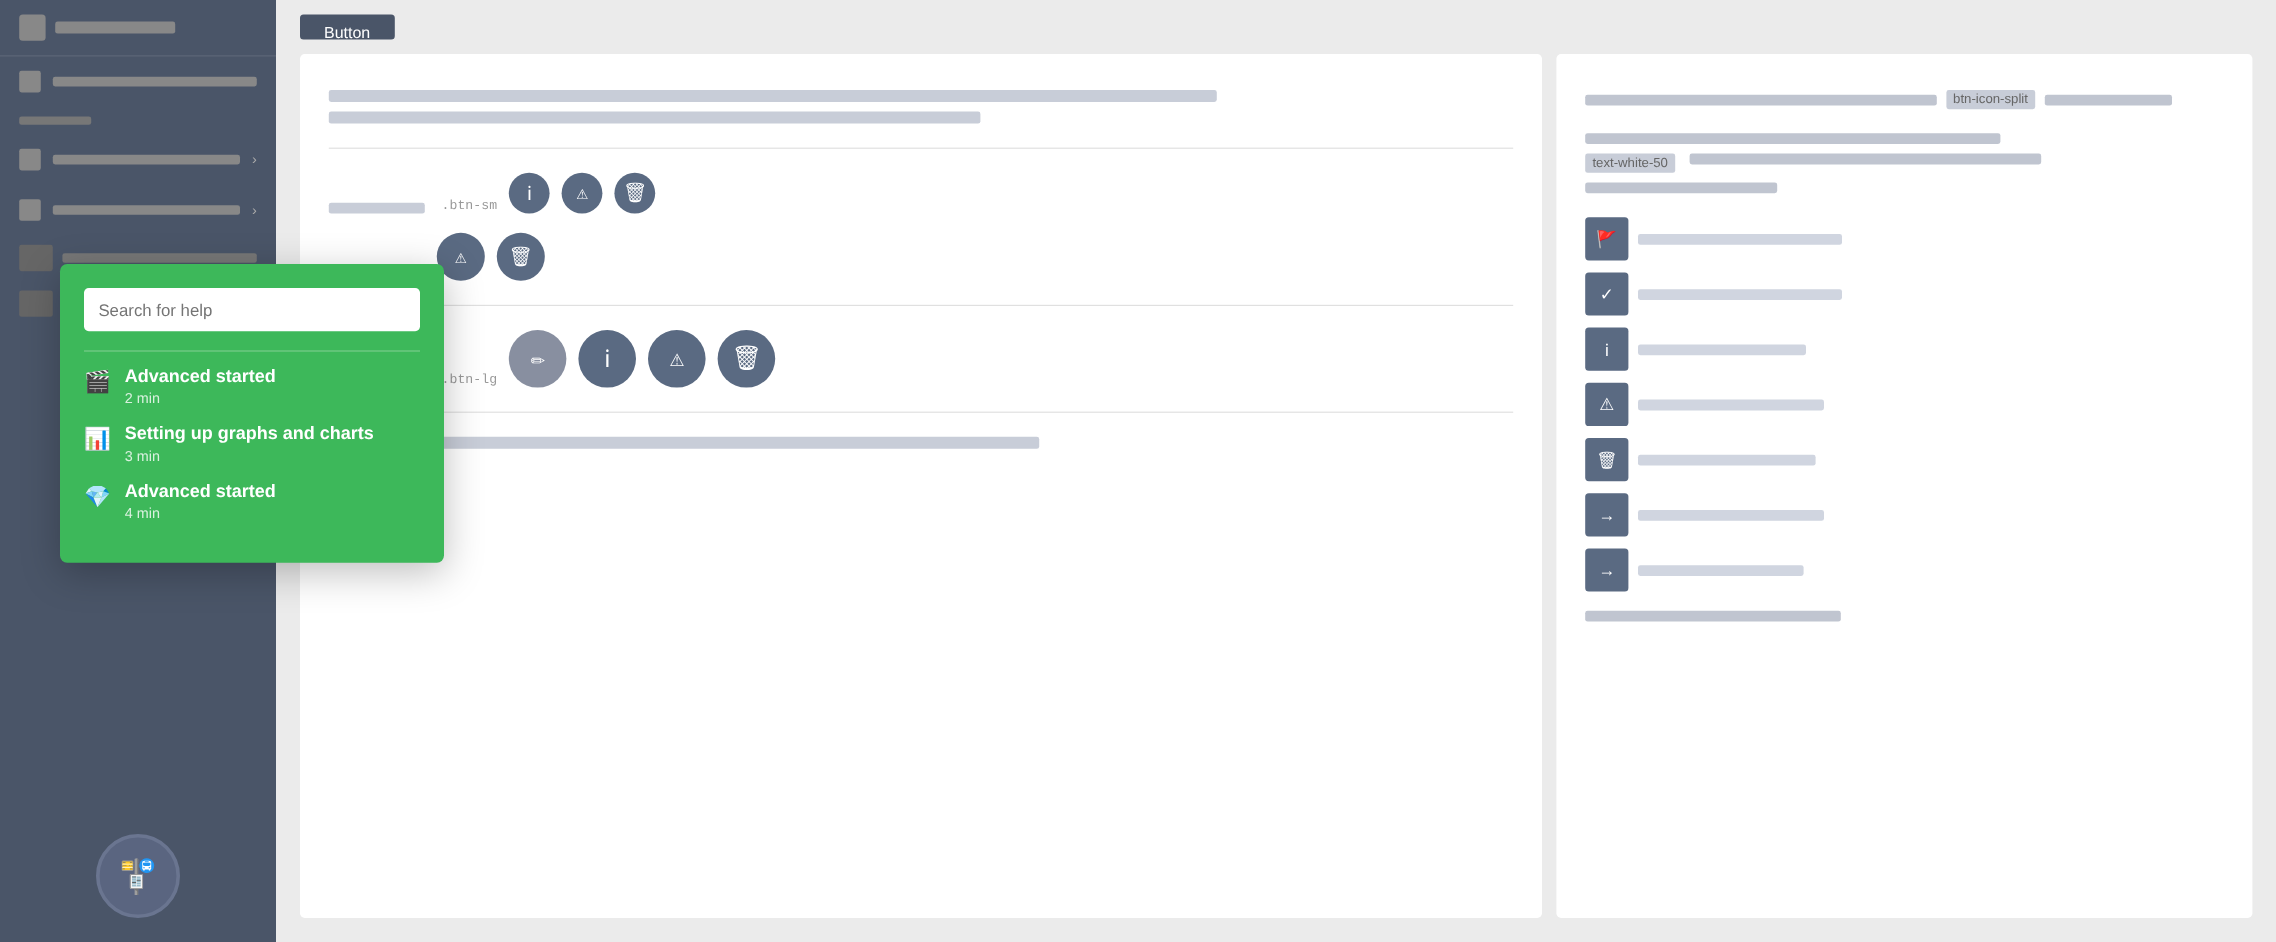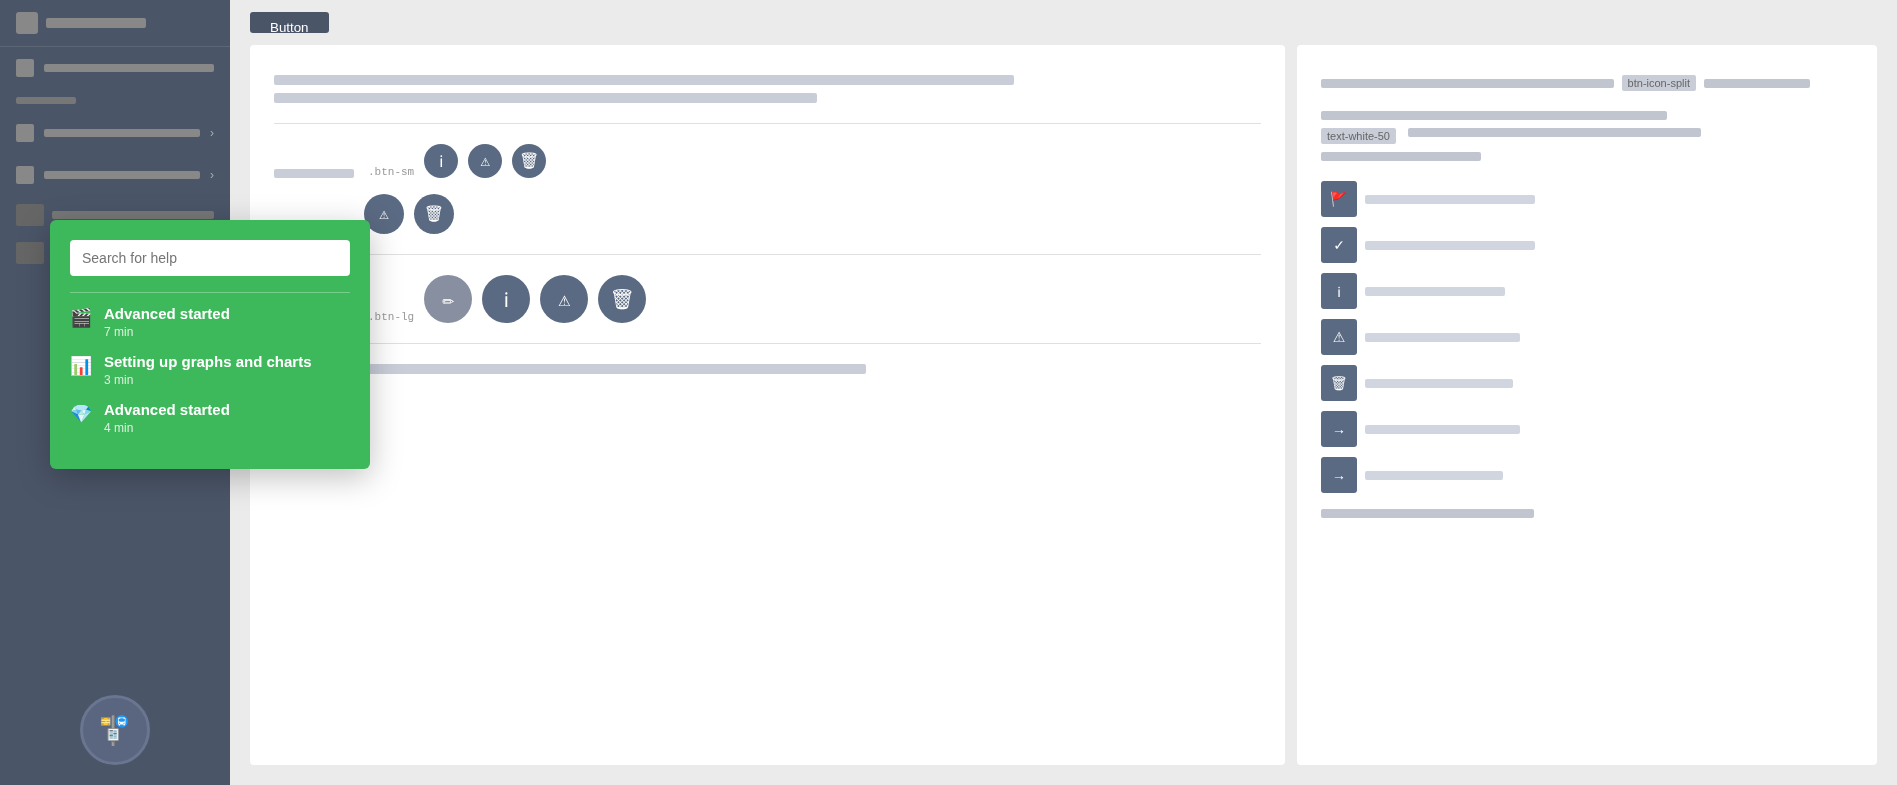--- a/index.html
+++ b/index.html
@@ -394,21 +394,21 @@
 
     <input class="vg-search" type="text" placeholder="Search for help" style="">
 
     <div class="vg-divider"></div>
 
     
     <div class="vg-item">
       <div class="vg-item-icon">🎬</div>
       <div class="vg-item-content">
         <div class="vg-item-title">Advanced started</div>
-        <div class="vg-item-duration">7 min</div>
+        <div class="vg-item-duration">2 min</div>
       </div>
     </div>
 
     
     <div class="vg-item">
       <div class="vg-item-icon">📊</div>
       <div class="vg-item-content">
         <div class="vg-item-title">Setting up graphs and charts</div>
         <div class="vg-item-duration">3 min</div>
       </div>

